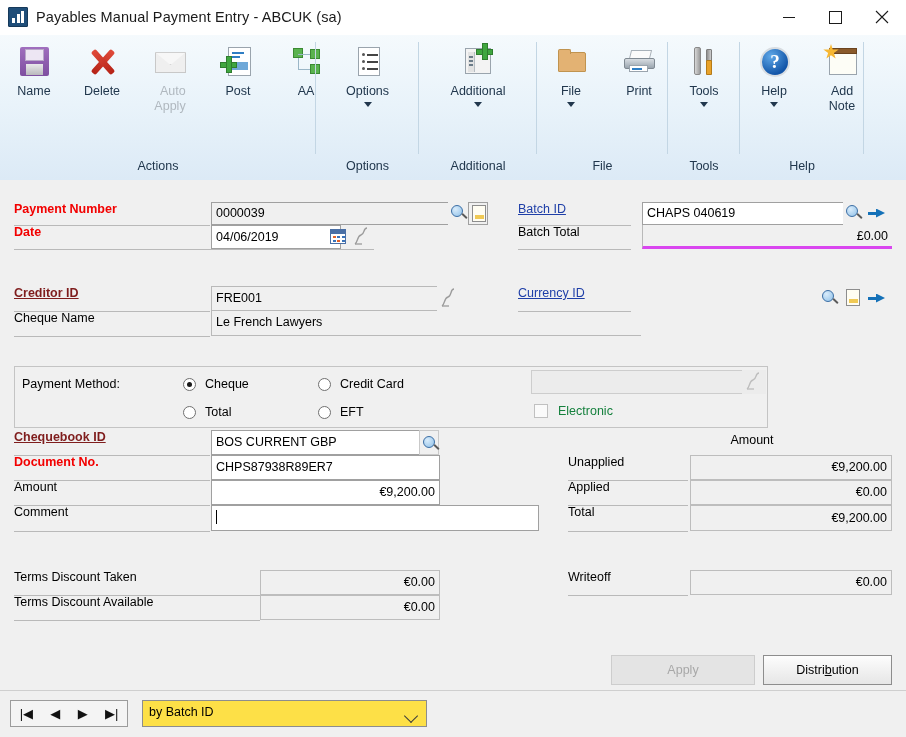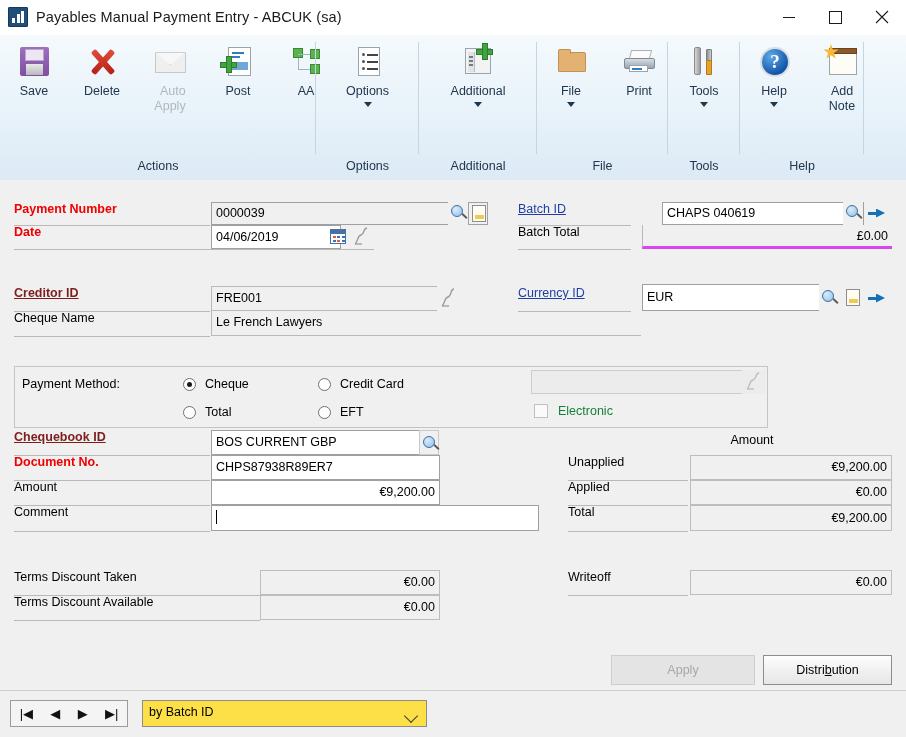--- a/index.html
+++ b/index.html
@@ -207,21 +207,21 @@
 <div class="ribbon">
   <div class="rb-top"></div>
   <div class="rb-groups">
 
     <div class="rb-group" style="width:316px">
       <div class="rb-items">
         <div class="rb-btn" style="width:58px">
           <div class="rb-ico">
               <span class="ic-save"></span>
             </div>
-          <div class="cap">Save</div>
+          <div class="cap">Name</div>
         </div>
         <div class="rb-btn" style="width:66px">
           <div class="rb-ico">
               <span class="ic-del">
                 <i></i>
                 <i></i>
               </span>
             </div>
           <div class="cap">Delete</div>
         </div>
@@ -406,21 +406,21 @@
     <svg width="16" height="20" viewBox="0 0 16 20">
       <path d="M13 1 C9 1 11 7 7 8 C3 9 4 15 1 17" stroke="#9b9b9b" stroke-width="1.3" fill="none"></path>
       <path d="M1 17 L8 17" stroke="#9b9b9b" stroke-width="1.3" fill="none"></path>
     </svg>
   </div>
   <div style="position:absolute;left:14px;top:69px;width:360px;height:1px;background:#b9b9b9"></div>
 
   <div class="ul" style="position:absolute;left:518px;top:22px;width:113px;height:23px;">
     <span class="lbl link">Batch ID</span>
   </div>
-  <div class="fld" style="left:642px;top:22px;width:202px;height:23px;margin-left:20px;">CHAPS 040619</div>
+  <div class="fld" style="left:642px;top:22px;width:202px;height:23px;">CHAPS 040619</div>
   <div class="btn-lk" style="left:843px;top:22px;height:23px">
       <span class="mag"></span>
     </div>
   <div class="btn-lk" style="left:866px;top:22px;height:23px">
       <span class="arrow"></span>
     </div>
 
   <div class="ul" style="position:absolute;left:518px;top:45px;width:113px;height:24px;">
     <span class="lbl">Batch Total</span>
   </div>
@@ -438,21 +438,20 @@
   </div>
 
   <div class="ul" style="position:absolute;left:14px;top:131px;width:196px;height:25px;">
     <span class="lbl">Cheque Name</span>
   </div>
   <div class="fld ro" style="left:211px;top:131px;width:430px;height:25px;line-height:23px;border:none;border-bottom:1px solid #b9b9b9;border-left:1px solid #b9b9b9">Le French Lawyers</div>
 
   <div class="ul" style="position:absolute;left:518px;top:106px;width:113px;height:25px;">
     <span class="lbl link">Currency ID</span>
   </div>
-  <div class="fld" style="left:642px;top:104px;width:178px;height:27px;line-height:25px;">EUR</div>
   <div class="btn-lk" style="left:819px;top:104px;height:27px">
       <span class="mag" style="top:6px"></span>
     </div>
   <div class="btn-lk" style="left:843px;top:104px;height:27px">
       <span class="newdoc" style="top:5px"></span>
     </div>
   <div class="btn-lk" style="left:866px;top:104px;height:27px">
       <span class="arrow" style="top:8px"></span>
     </div>
 

